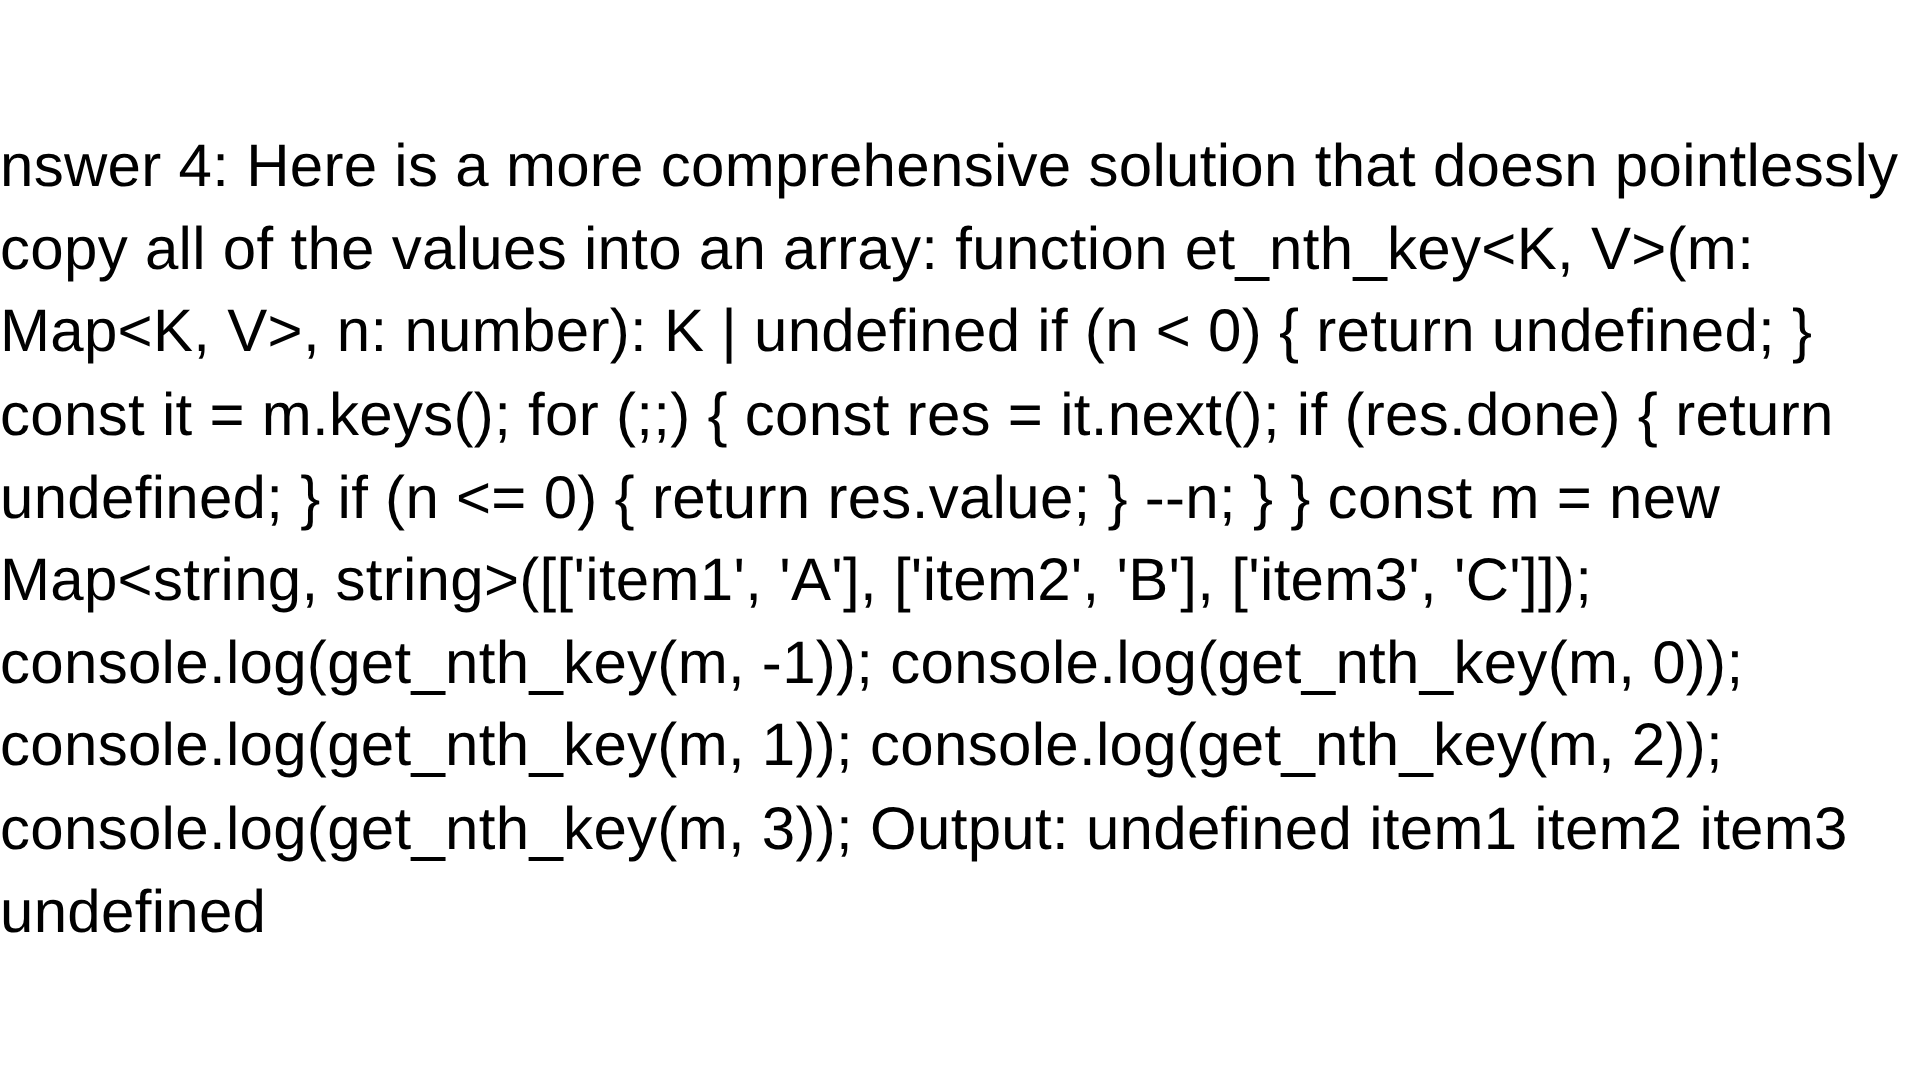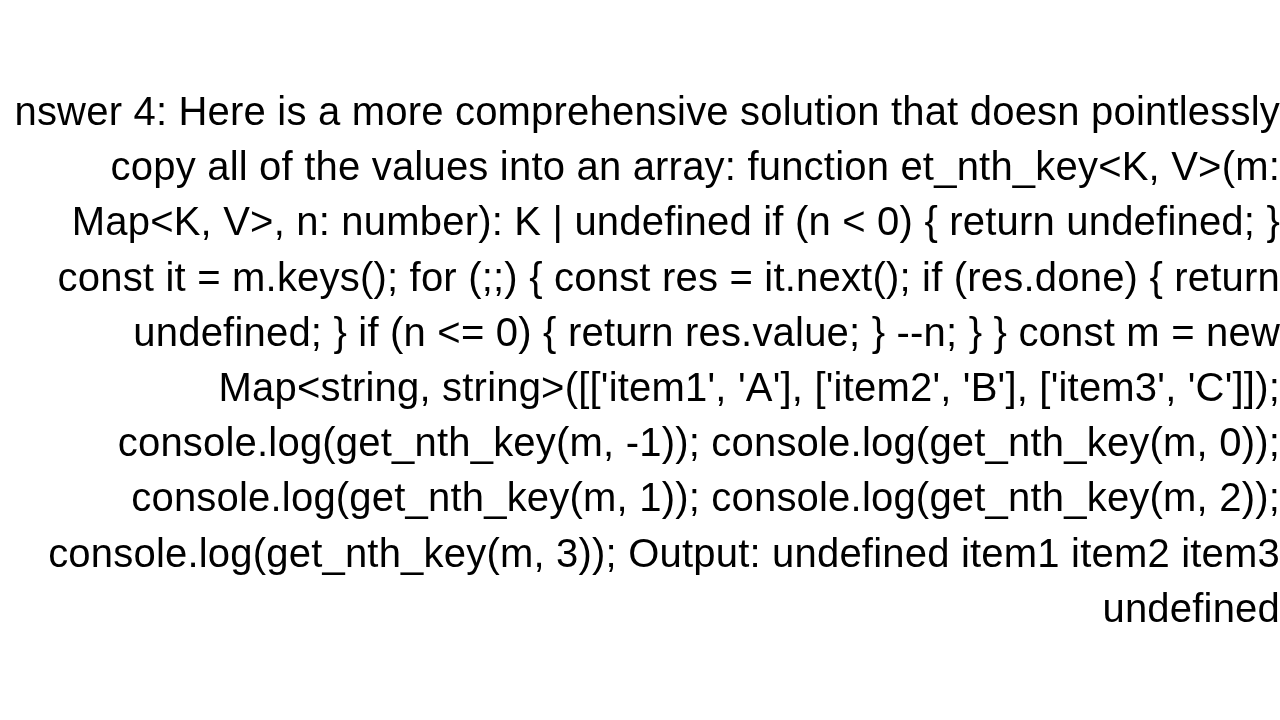--- a/index.html
+++ b/index.html
@@ -11,21 +11,21 @@
       width: 1280px;
       height: 720px;
       background: #ffffff;
       font-family: Arial, Helvetica, sans-serif;
       overflow: hidden;
       display: flex;
       align-items: center;
       justify-content: center;
     }
     .content {
-      text-align: right;
+      text-align: left;
       font-size: 40px;
       line-height: 1.38;
       color: #000000;
       letter-spacing: 0.2px;
       width: 100%;
       padding: 0;
     }
   </style>
 </head>
 <body>

